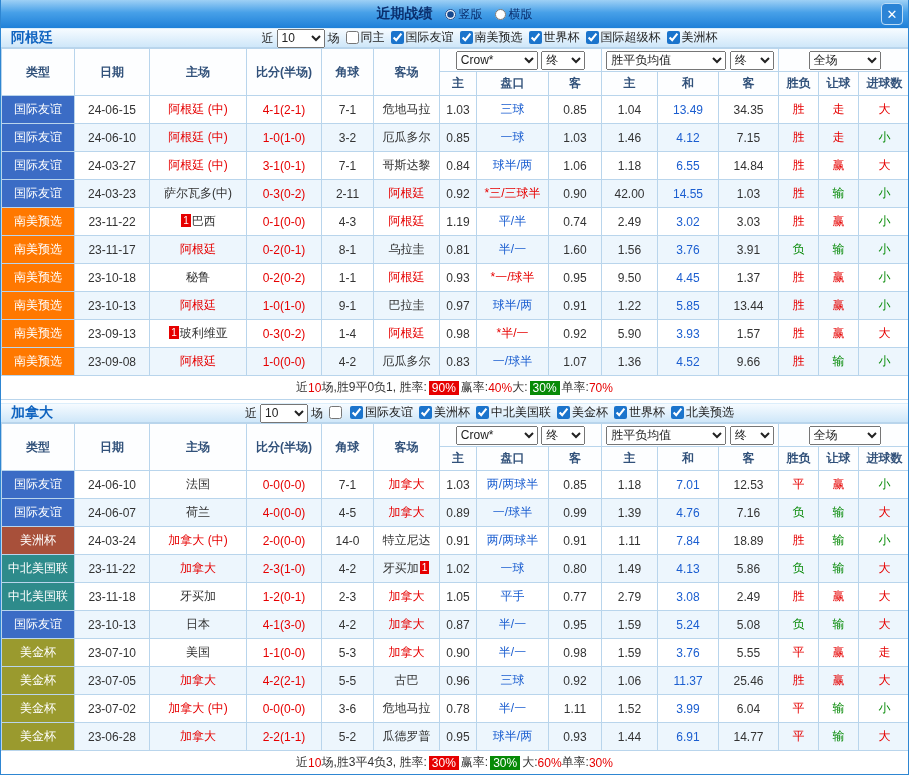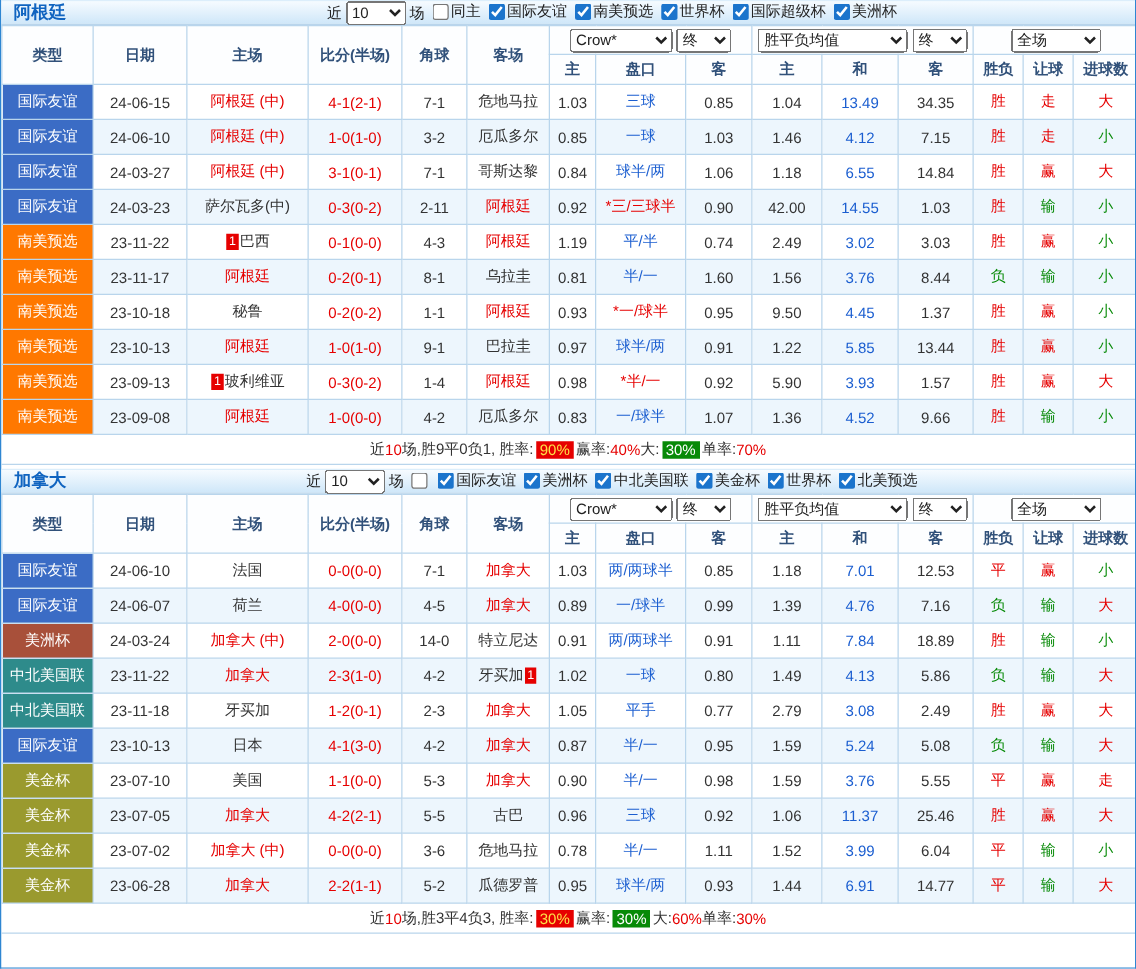--- a/index.html
+++ b/index.html
@@ -53,28 +53,42 @@
   .score { color:#e60000; }
   .c-red { color:#e60000; }
   .c-green { color:#078a07; }
   .c-blue { color:#1b5ed0; }
   .badge1 {
     display:inline-block; background:#e60000; color:#fff; font-size:10px;
     line-height:13px; height:13px; padding:0 2px; margin:0 1px; vertical-align:1px;
   }
   
   .summary { height:24px; display:flex; align-items:center; justify-content:center; border-bottom:1px solid #b9d5ec; }
-  .pct-red { background:#e60000; color:#fde047; padding:0 3px; margin:0 2px; }
+  .pct-red { background:#e60000; color:#ffffff; padding:0 3px; margin:0 2px; }
   .pct-green { background:#078a07; color:#fff; padding:0 3px; margin:0 2px; }
 </style>
 </head>
 <body>
 
 <div class="page">
 
+  <div class="titlebar">
+    <span class="title">近期战绩</span>
+    <label class="radio-label">
+      <input type="radio" name="layout" checked="" style="">
+      <span>竖版</span>
+    </label>
+    <label class="radio-label">
+      <input type="radio" name="layout" style="">
+      <span>横版</span>
+    </label>
+    <div class="close-btn">
+      <span>✕</span>
+    </div>
+  </div>
 
   <div id="sections">
   <div class="section">
     <div class="section-head">
       <span class="team-name">阿根廷</span>
       <span class="filter-bar">
         <span>近</span>
         <select class="sel-count">
           <option>10</option>
         </select>
@@ -252,21 +266,21 @@
               <td>23-11-17</td>
               <td class="c-red"><span>阿根廷</span></td>
               <td class="score">0-2(0-1)</td>
               <td>8-1</td>
               <td><span>乌拉圭</span></td>
               <td>0.81</td>
               <td class="c-blue">半/一</td>
               <td>1.60</td>
               <td>1.56</td>
               <td class="c-blue">3.76</td>
-              <td>8.44</td>
+              <td>3.91</td>
               <td class="c-green">负</td>
               <td class="c-green">输</td>
               <td class="c-green">小</td>
             </tr>
             <tr>
               <td class="type-cell" style="background: rgb(255, 120, 0);">南美预选</td>
               <td>23-10-18</td>
               <td><span>秘鲁</span></td>
               <td class="score">0-2(0-2)</td>
               <td>1-1</td>

